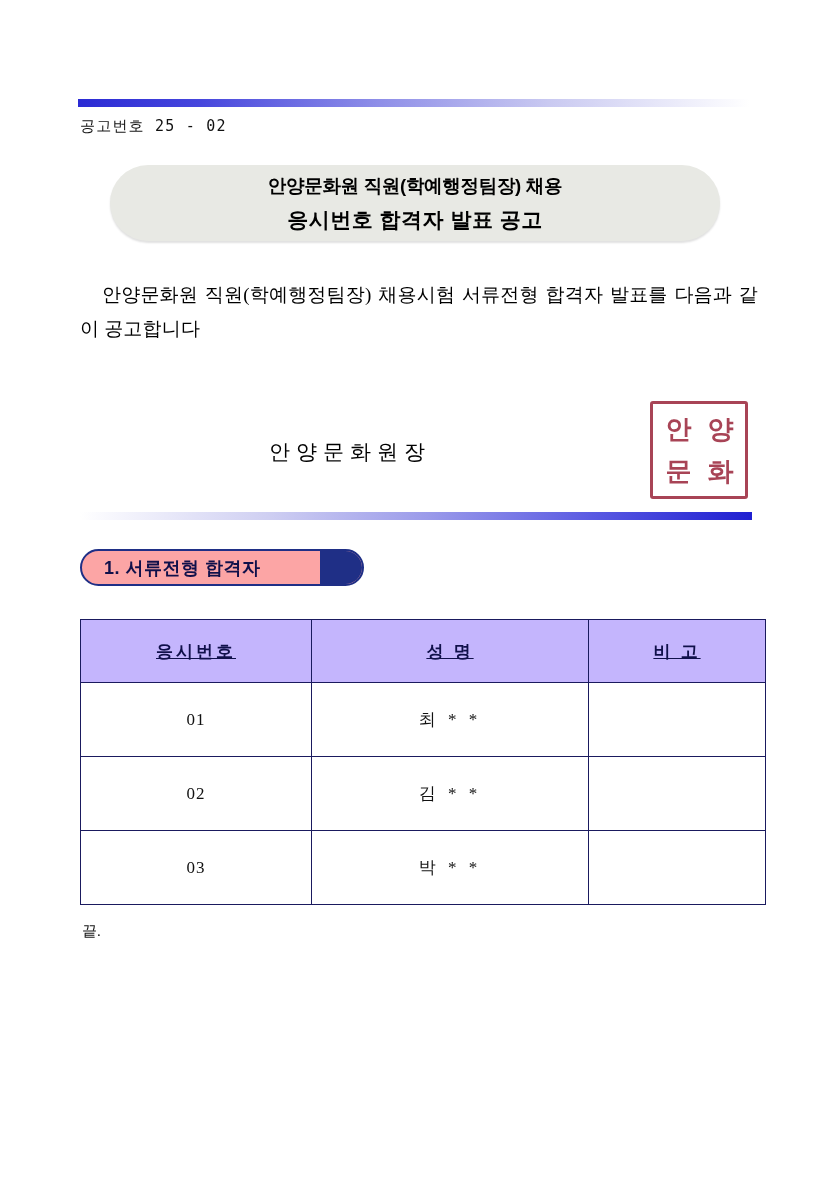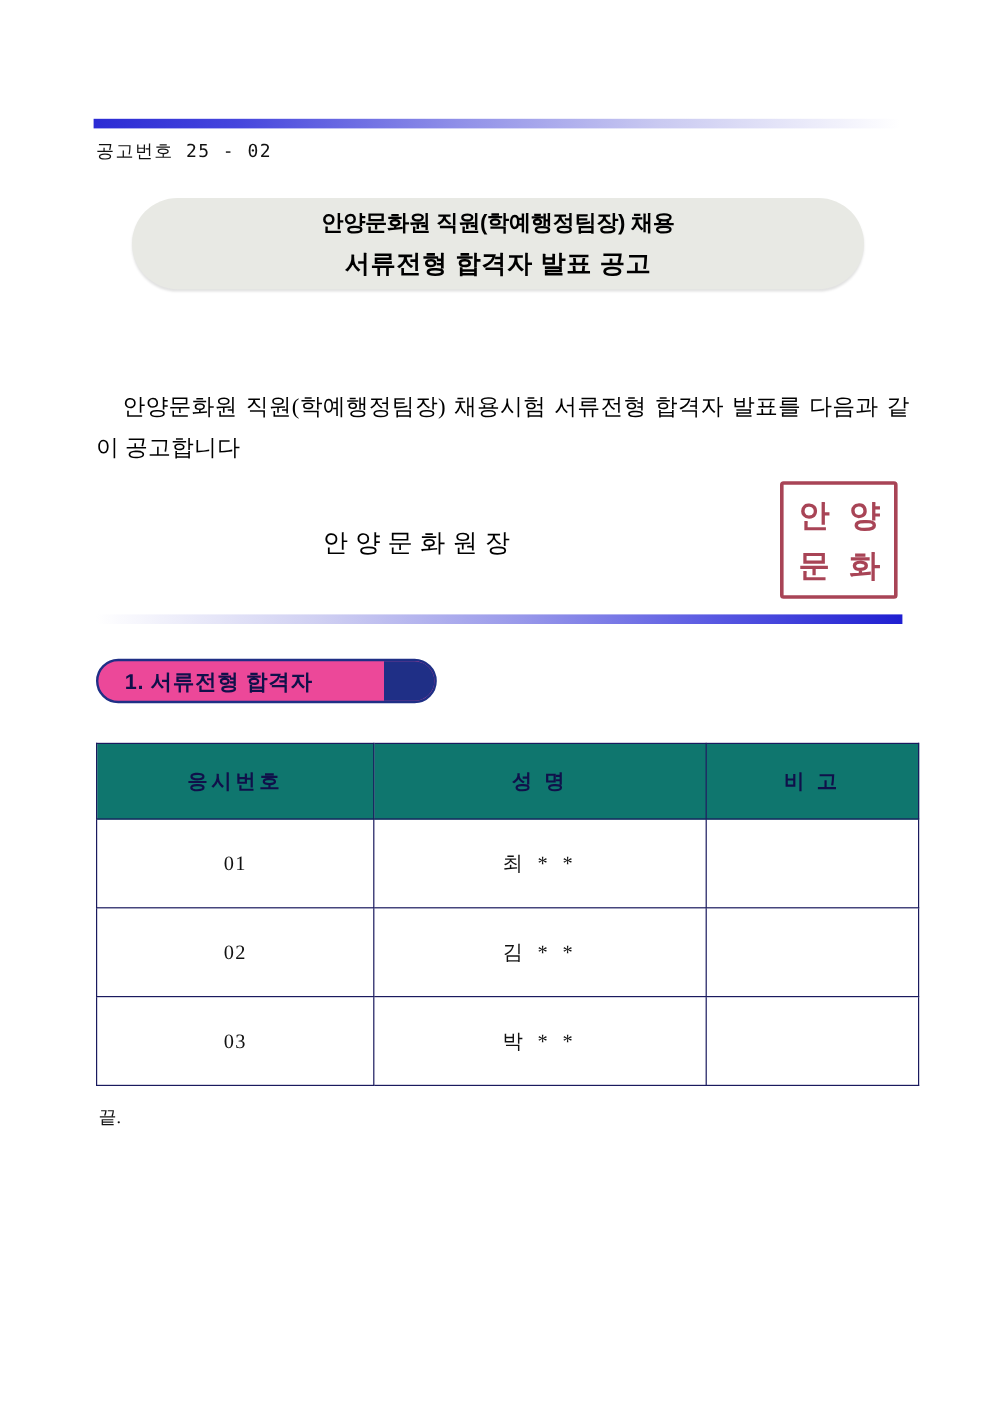--- a/index.html
+++ b/index.html
@@ -79,21 +79,20 @@
   
   .body-par {
     position: absolute;
     left: 80px;
     top: 278px;
     width: 678px;
     font-size: 19px;
     line-height: 34px;
     text-align: justify;
     letter-spacing: 0.2px;
-    margin-top: 45px;
   }
   .body-par .indent { display: inline-block; width: 22px; }
 
   
   .doc-date {
     position: absolute;
     left: 0;
     top: 378px;
     width: 835px;
     text-align: center;
@@ -156,21 +155,21 @@
 
   
   .section-pill {
     position: absolute;
     left: 80px;
     top: 549px;
     width: 284px;
     height: 37px;
     border: 2px solid #1f2f86;
     border-radius: 19px;
-    background: #ec4899;
+    background: #fca5a5;
     display: flex;
     align-items: center;
     padding-left: 22px;
     box-sizing: border-box;
     font-family: "Liberation Sans", sans-serif;
     font-size: 18px;
     font-weight: bold;
     color: #10104a;
     letter-spacing: 0.5px;
     overflow: hidden;
@@ -196,23 +195,24 @@
     table-layout: fixed;
   }
   .tbl th, .tbl td {
     border: 1px solid #1a1a5e;
     text-align: center;
     font-size: 17px;
     letter-spacing: 3px;
     color: #10104a;
   }
   .tbl thead th {
-    background: #0f766e;
+    background: #c4b5fd;
     height: 60px;
     font-weight: bold;
+    text-decoration: underline;
   }
   .tbl tbody td {
     height: 71px;
     font-weight: normal;
     letter-spacing: 4px;
     color: #111;
     text-align: center;
   }
   .tbl tbody td.num {
     letter-spacing: 1px;
@@ -235,21 +235,21 @@
 <body>
 
 <div class="page">
 
   <div class="rule-top"></div>
 
   <div class="notice-no">공고번호 25 - 02</div>
 
   <div class="title-box">
     <div class="title-line1">안양문화원 직원(학예행정팀장) 채용</div>
-    <div class="title-line2">서류전형 합격자 발표 공고</div>
+    <div class="title-line2">응시번호 합격자 발표 공고</div>
   </div>
 
   <div class="body-par"><span class="indent"></span><span>안양문화원 직원(학예행정팀장) 채용시험 서류전형 합격자 발표를 다음과 같이 공고합니다</span></div>
 
 
   <div class="issuer">안양문화원장</div>
 
   <div class="seal">
     <div class="seal-inner">
       <span>안</span>

